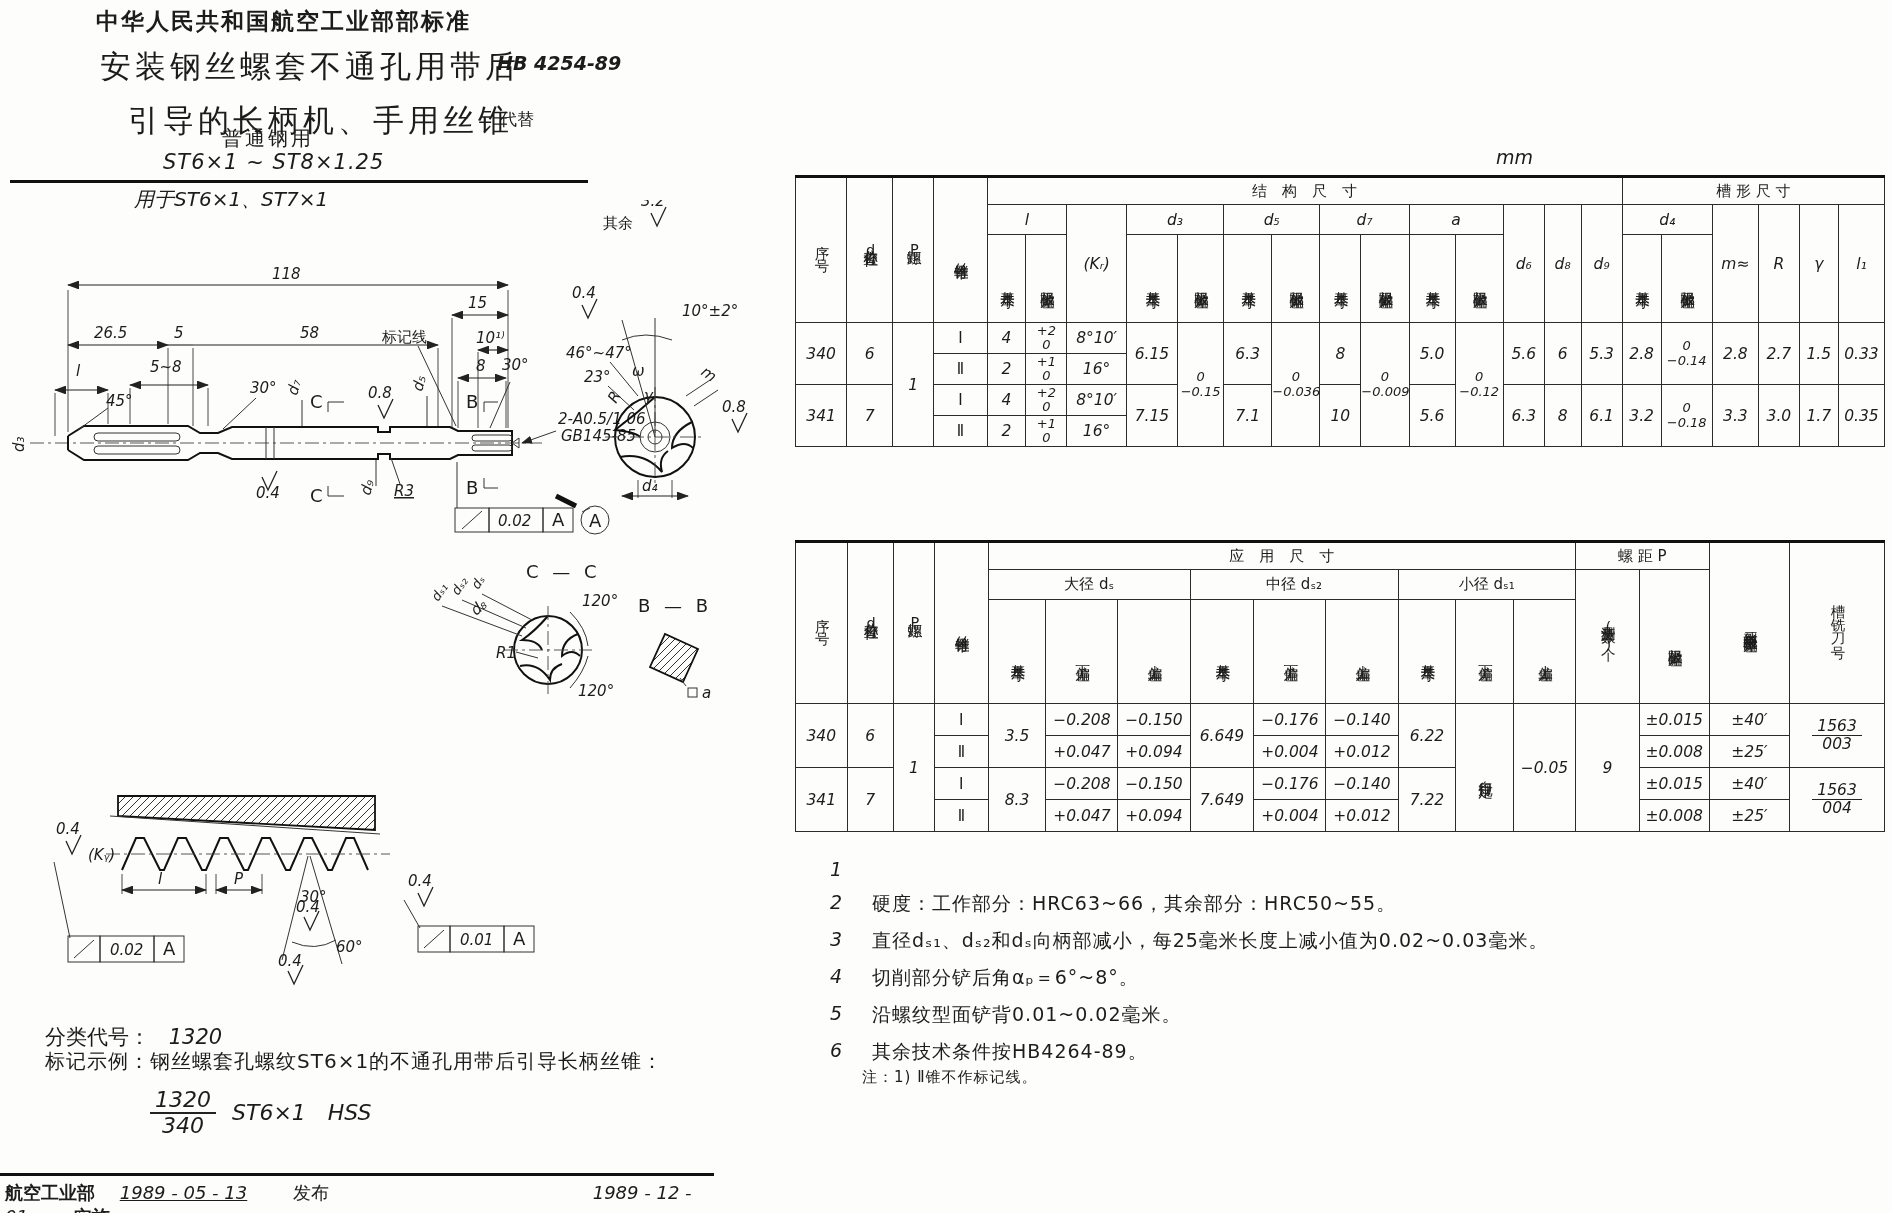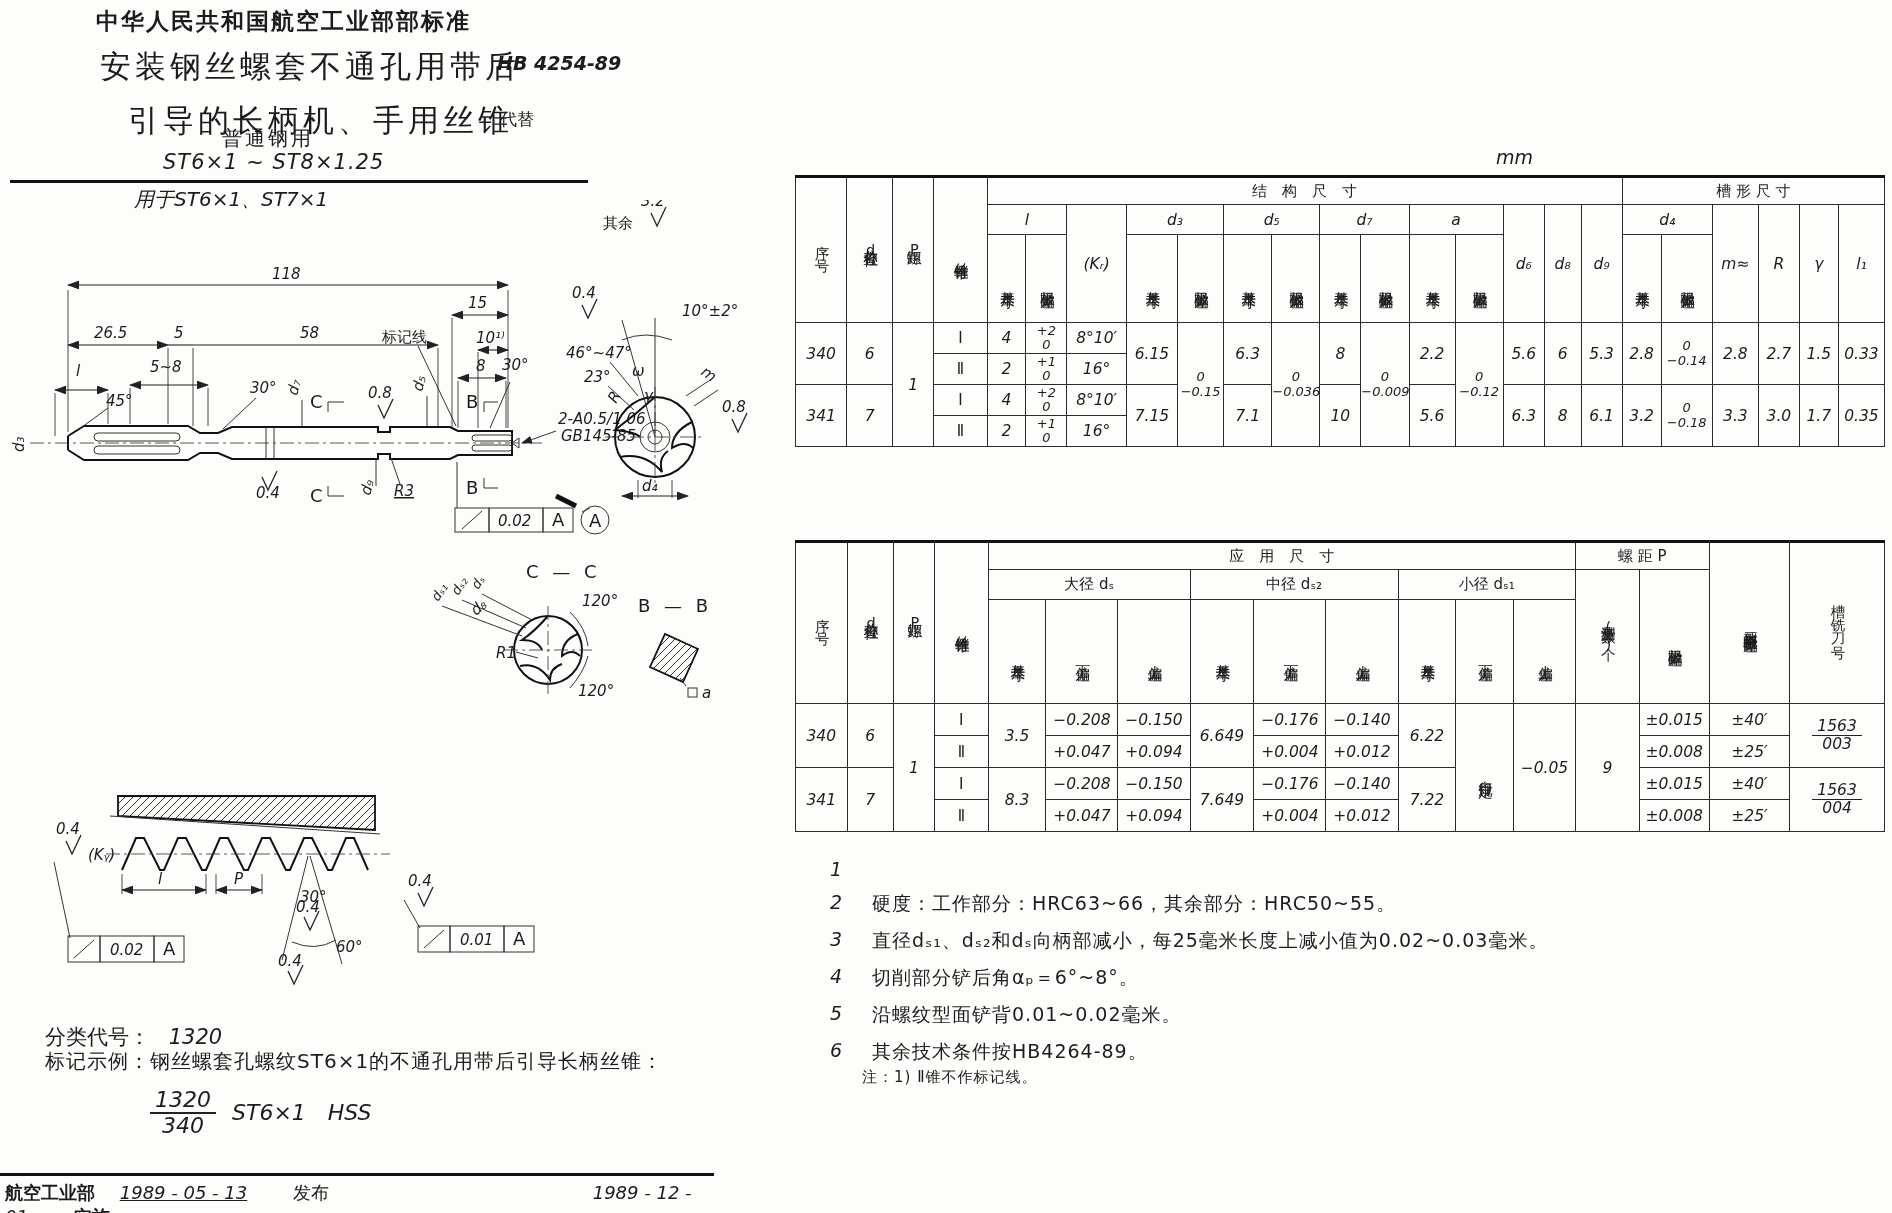--- a/index.html
+++ b/index.html
@@ -368,21 +368,21 @@
     <td class="num">8°10′</td>
     <td rowspan="2" class="num">6.15</td>
     <td rowspan="4" class="num pre small">0
 −0.15</td>
     <td rowspan="2" class="num">6.3</td>
     <td rowspan="4" class="num pre small">0
 −0.036</td>
     <td rowspan="2" class="num">8</td>
     <td rowspan="4" class="num pre small">0
 −0.009</td>
-    <td rowspan="2" class="num">2.2</td>
+    <td rowspan="2" class="num">5.0</td>
     <td rowspan="4" class="num pre small">0
 −0.12</td>
     <td rowspan="2" class="num">5.6</td>
     <td rowspan="2" class="num">6</td>
     <td rowspan="2" class="num">5.3</td>
     <td rowspan="2" class="num">2.8</td>
     <td rowspan="2" class="num pre small">0
 −0.14</td>
     <td rowspan="2" class="num">2.8</td>
     <td rowspan="2" class="num">2.7</td>

